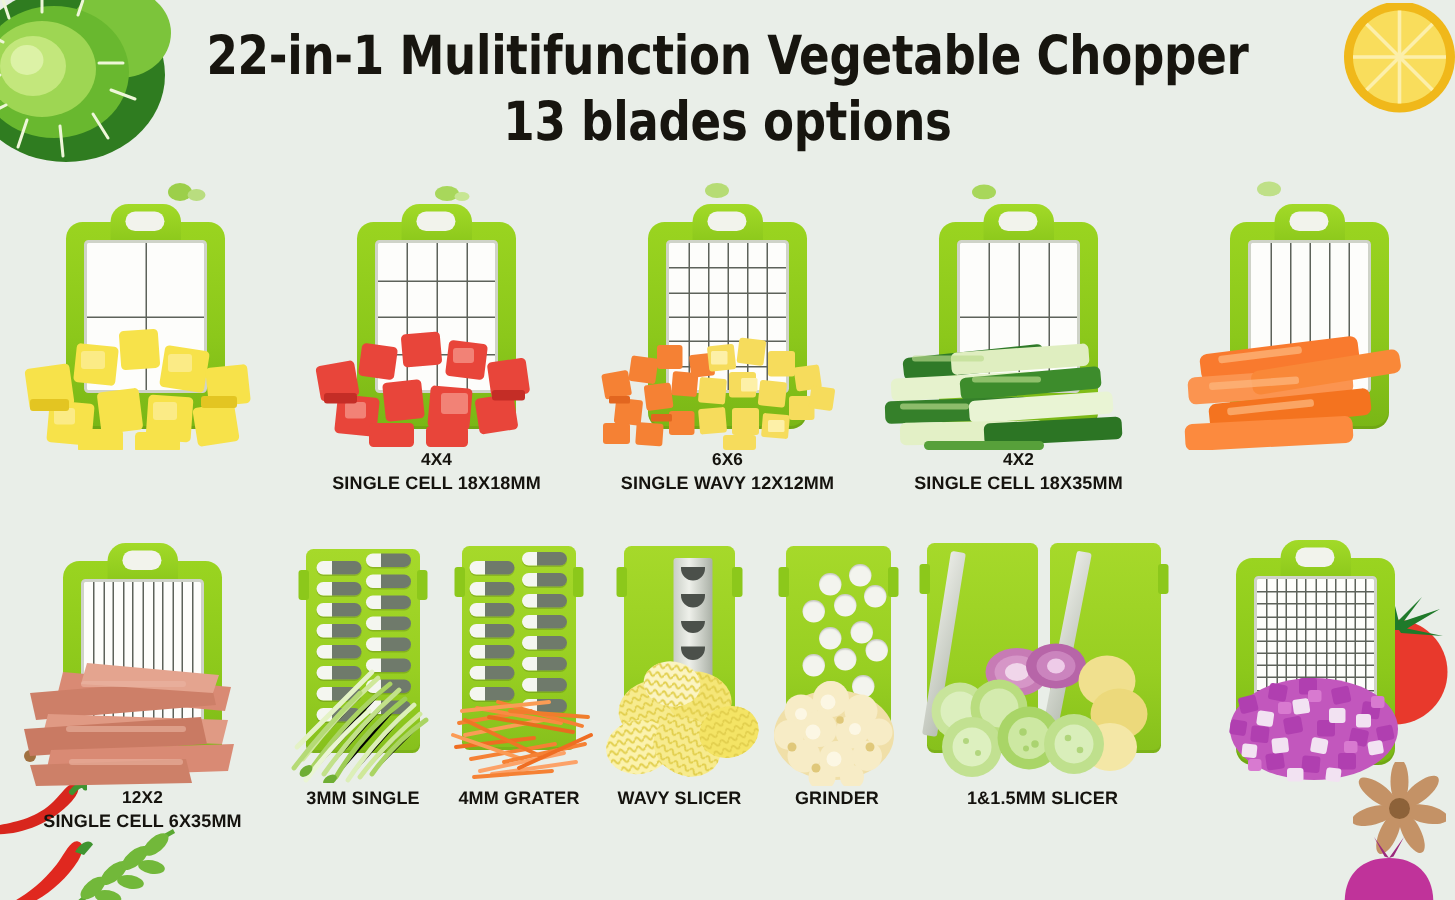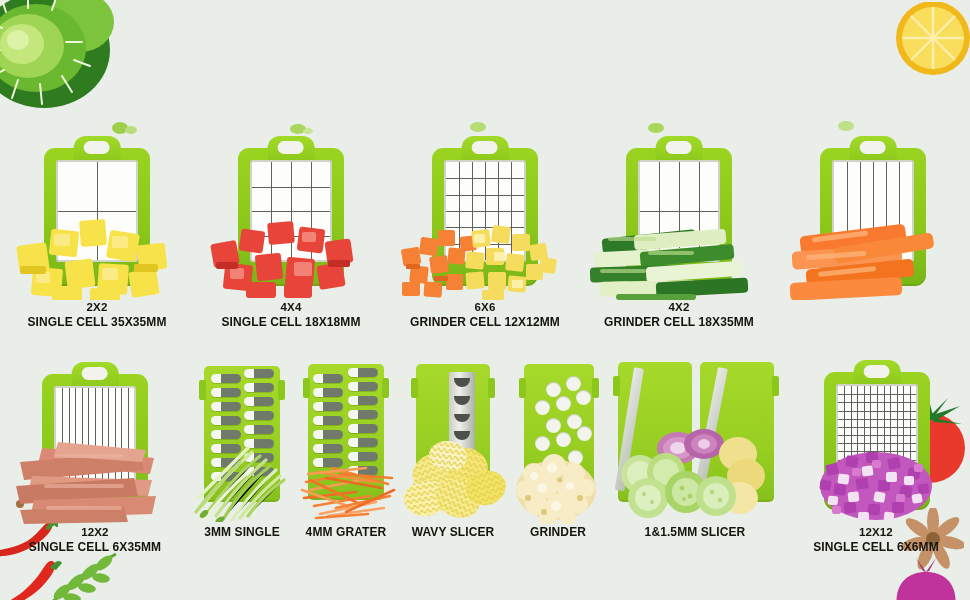--- a/index.html
+++ b/index.html
@@ -288,20 +288,24 @@
   <svg class="sprout" style="left:470px;top:118px;width:24px;height:14px" viewBox="0 0 24 14">
       <ellipse cx="8" cy="9" rx="8" ry="5" fill="#b6dc74"></ellipse>
     </svg>
   <svg class="sprout" style="left:648px;top:120px;width:22px;height:13px" viewBox="0 0 22 13">
       <ellipse cx="8" cy="8" rx="8" ry="5" fill="#a8d75b"></ellipse>
     </svg>
   <svg class="sprout" style="left:838px;top:118px;width:22px;height:13px" viewBox="0 0 22 13">
       <ellipse cx="8" cy="8" rx="8" ry="5" fill="#bfe088"></ellipse>
     </svg>
 
+  <div class="title-wrap">
+    <div class="title-line">22-in-1 Mulitifunction Vegetable Chopper</div>
+    <div class="title-line">13 blades options</div>
+  </div>
 
   <div class="row" id="row1">
 
     <div class="cell" style="width:194px">
       <div class="art" style="height:168px">
         <div class="frame" style="position:absolute;left:44px;top:4px;width:106px;height:150px">
           <div class="body"></div>
           <div class="tab"></div>
           <div class="window">
             <div class="grid-lines">
@@ -328,24 +332,20 @@
             <rect x="48" y="26" width="16" height="12" rx="2"></rect>
             <rect x="106" y="28" width="16" height="12" rx="2"></rect>
             <rect x="30" y="64" width="14" height="11" rx="2"></rect>
             <rect x="96" y="60" width="16" height="12" rx="2"></rect>
           </g>
           <g fill="#e3c522">
             <rect x="14" y="58" width="26" height="8" rx="2"></rect>
             <rect x="128" y="56" width="24" height="8" rx="2"></rect>
           </g>
         </svg>
-      </div>
-      <div class="labels">
-        <div class="lab-top">2X2</div>
-        <div class="lab-sub">SINGLE CELL 35X35MM</div>
       </div>
     </div>
 
     <div class="cell" style="width:194px">
       <div class="art" style="height:168px">
         <div class="frame" style="position:absolute;left:44px;top:4px;width:106px;height:150px">
           <div class="body"></div>
           <div class="tab"></div>
           <div class="window">
             <div class="grid-lines">
@@ -443,21 +443,21 @@
             <rect x="118" y="66" width="11" height="8" rx="1"></rect>
           </g>
           <g fill="#e2661f">
             <rect x="12" y="50" width="14" height="5" rx="1"></rect>
             <rect x="40" y="62" width="14" height="5" rx="1"></rect>
           </g>
         </svg>
       </div>
       <div class="labels">
         <div class="lab-top">6X6</div>
-        <div class="lab-sub">GRINDER CELL 12X12MM</div>
+        <div class="lab-sub">SINGLE WAVY 12X12MM</div>
       </div>
     </div>
 
     <div class="cell" style="width:194px">
       <div class="art" style="height:168px">
         <div class="frame" style="position:absolute;left:44px;top:4px;width:106px;height:150px">
           <div class="body"></div>
           <div class="tab"></div>
           <div class="window">
             <div class="grid-lines">
@@ -482,21 +482,21 @@
           </g>
           <g fill="#bcdc8e" opacity=".65">
             <rect x="22" y="27" width="48" height="4" rx="2"></rect>
             <rect x="62" y="41" width="46" height="4" rx="2"></rect>
             <rect x="14" y="59" width="46" height="4" rx="2"></rect>
           </g>
         </svg>
       </div>
       <div class="labels">
         <div class="lab-top">4X2</div>
-        <div class="lab-sub">GRINDER CELL 18X35MM</div>
+        <div class="lab-sub">SINGLE CELL 18X35MM</div>
       </div>
     </div>
 
     <div class="cell" style="width:194px">
       <div class="art" style="height:168px">
         <div class="frame" style="position:absolute;left:44px;top:4px;width:106px;height:150px">
           <div class="body"></div>
           <div class="tab"></div>
           <div class="window">
             <div class="grid-lines">
@@ -891,19 +891,15 @@
           </g>
           <g fill="#d87ad0">
             <rect x="48" y="34" width="9" height="8" rx="2"></rect>
             <rect x="92" y="60" width="9" height="8" rx="2"></rect>
             <rect x="28" y="72" width="9" height="8" rx="2"></rect>
             <rect x="68" y="26" width="9" height="8" rx="2"></rect>
             <rect x="110" y="30" width="9" height="8" rx="2"></rect>
           </g>
         </svg>
       </div>
-      <div class="labels">
-        <div class="lab-top">12X12</div>
-        <div class="lab-sub">SINGLE CELL 6X6MM</div>
-      </div>
     </div>
   </div>
 </div>
 
 </body></html>

